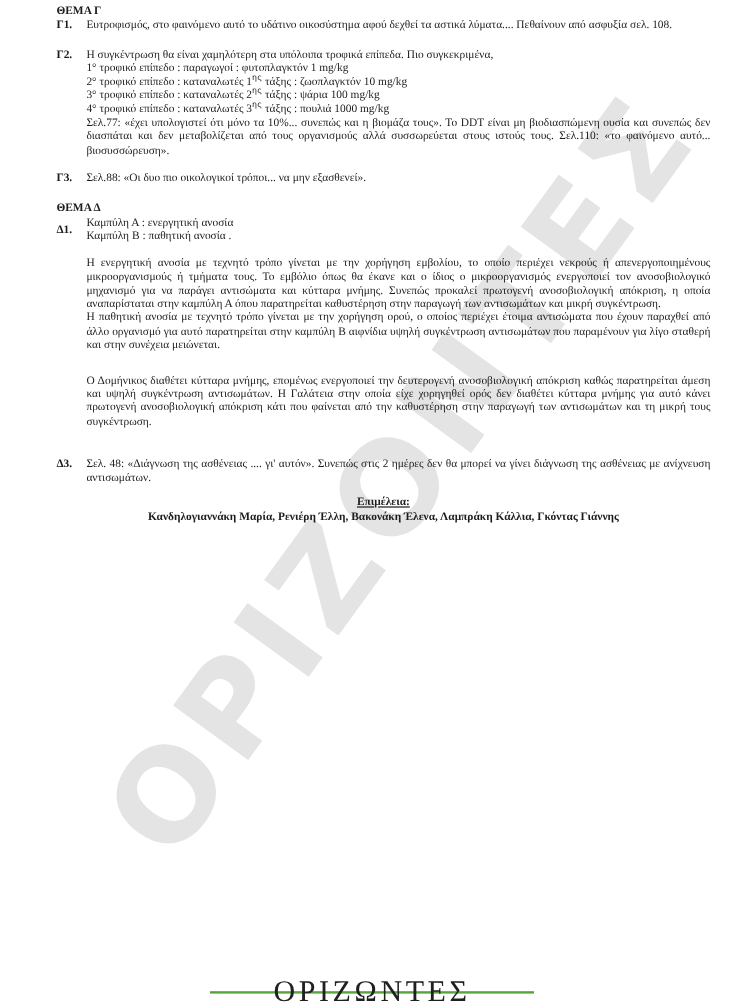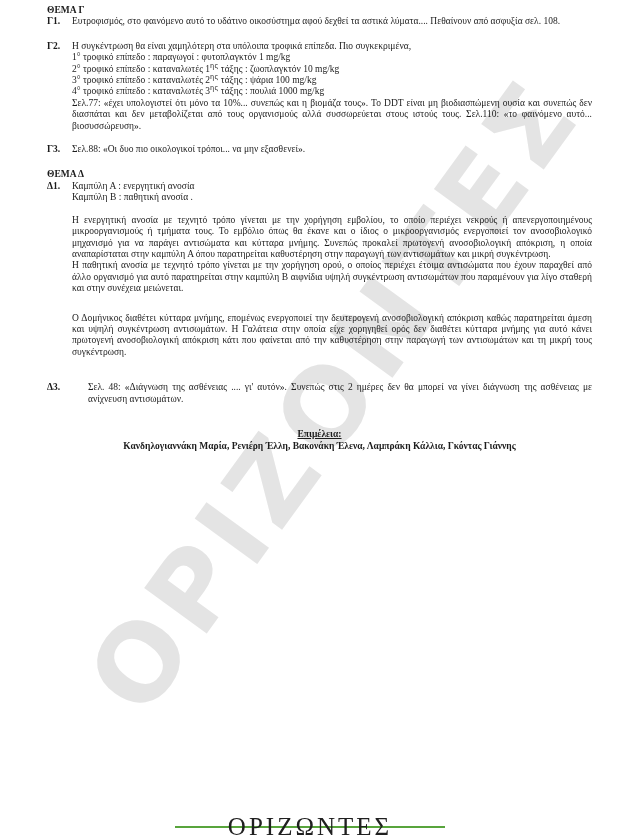--- a/index.html
+++ b/index.html
@@ -36,24 +36,24 @@
   .item { display:flex; }
   .item .lbl { flex:none; width:25px; font-weight:bold; }
   .item .txt { flex:1; text-align:justify; }
   .indent { margin-left:25px; }
   .para { text-align:justify; margin-left:25px; }
   .levels div { white-space:nowrap; }
   sup { font-size:7px; line-height:0; vertical-align:super;font-family:Liberation Mono, monospace; }
   .mb13 { margin-bottom:13px; }
   .mb12 { margin-bottom:12px; }
   .mb14 { margin-bottom:14px; }
-  .mb11 { margin-bottom:11px; }
+  .mb11 { margin-bottom:11px;align-items:center; }
   .mb18 { margin-bottom:18px; }
   .mb24 { margin-bottom:24px; }
-  .mb21 { margin-bottom:24px;gap:16px; }
+  .mb21 { margin-bottom:9px; }
   .credits { text-align:center; font-weight:bold; }
   .credits .ctitle { text-decoration:underline; margin-bottom:1px; }
   .footer {
     position:absolute;
     left:0; top:800px; width:620px;
     text-align:center;
     z-index:1;
   }
   .tagline {
     font-family:"DejaVu Sans",sans-serif;

